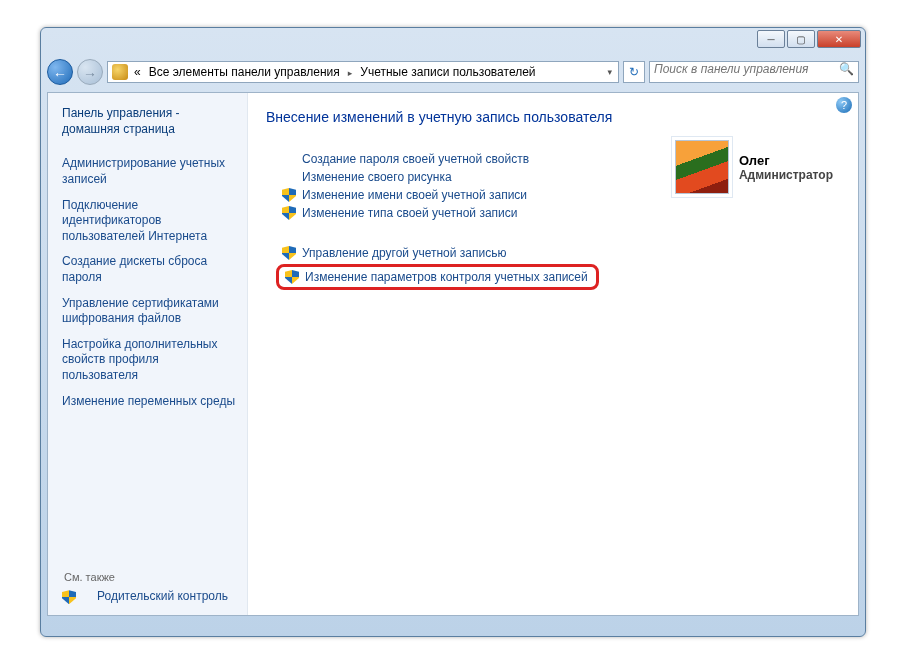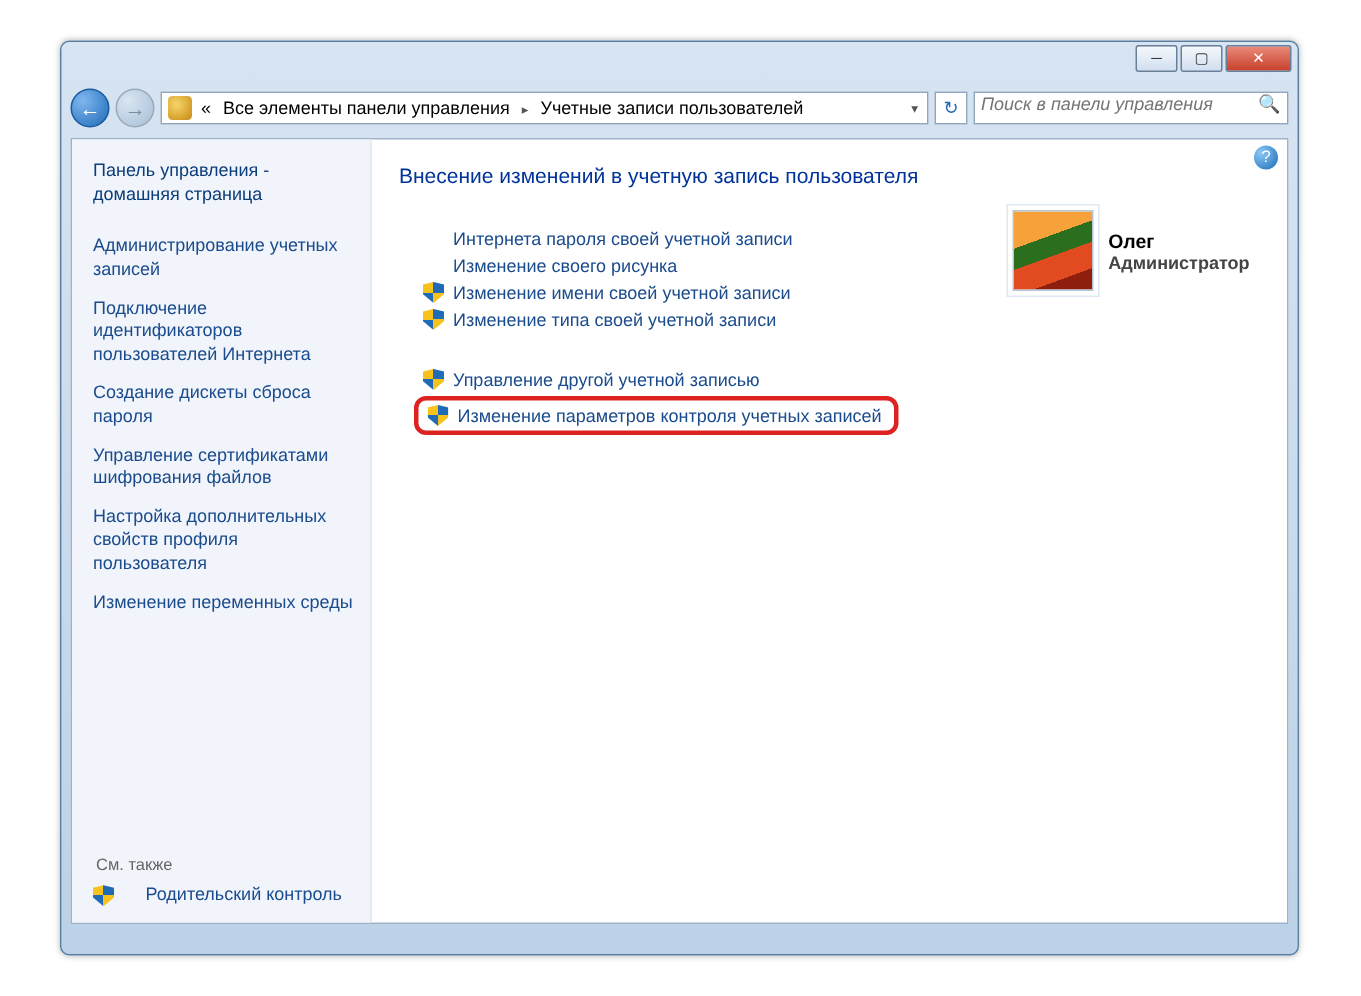--- a/index.html
+++ b/index.html
@@ -194,21 +194,21 @@
         <span class="shield"></span>
         <span class="side-link" style="padding:0">Родительский контроль</span>
       </div>
     </div>
 
     <div class="main">
       <h1>Внесение изменений в учетную запись пользователя</h1>
 
       <div class="task">
         <span class="shield placeholder"></span>
-        <a>Интернета пароля своей учетной записи</a>
+        <a>Создание пароля своей учетной свойств</a>
       </div>
       <div class="task">
         <span class="shield placeholder"></span>
         <a>Изменение своего рисунка</a>
       </div>
       <div class="task">
         <span class="shield"></span>
         <a>Изменение имени своей учетной записи</a>
       </div>
       <div class="task">

